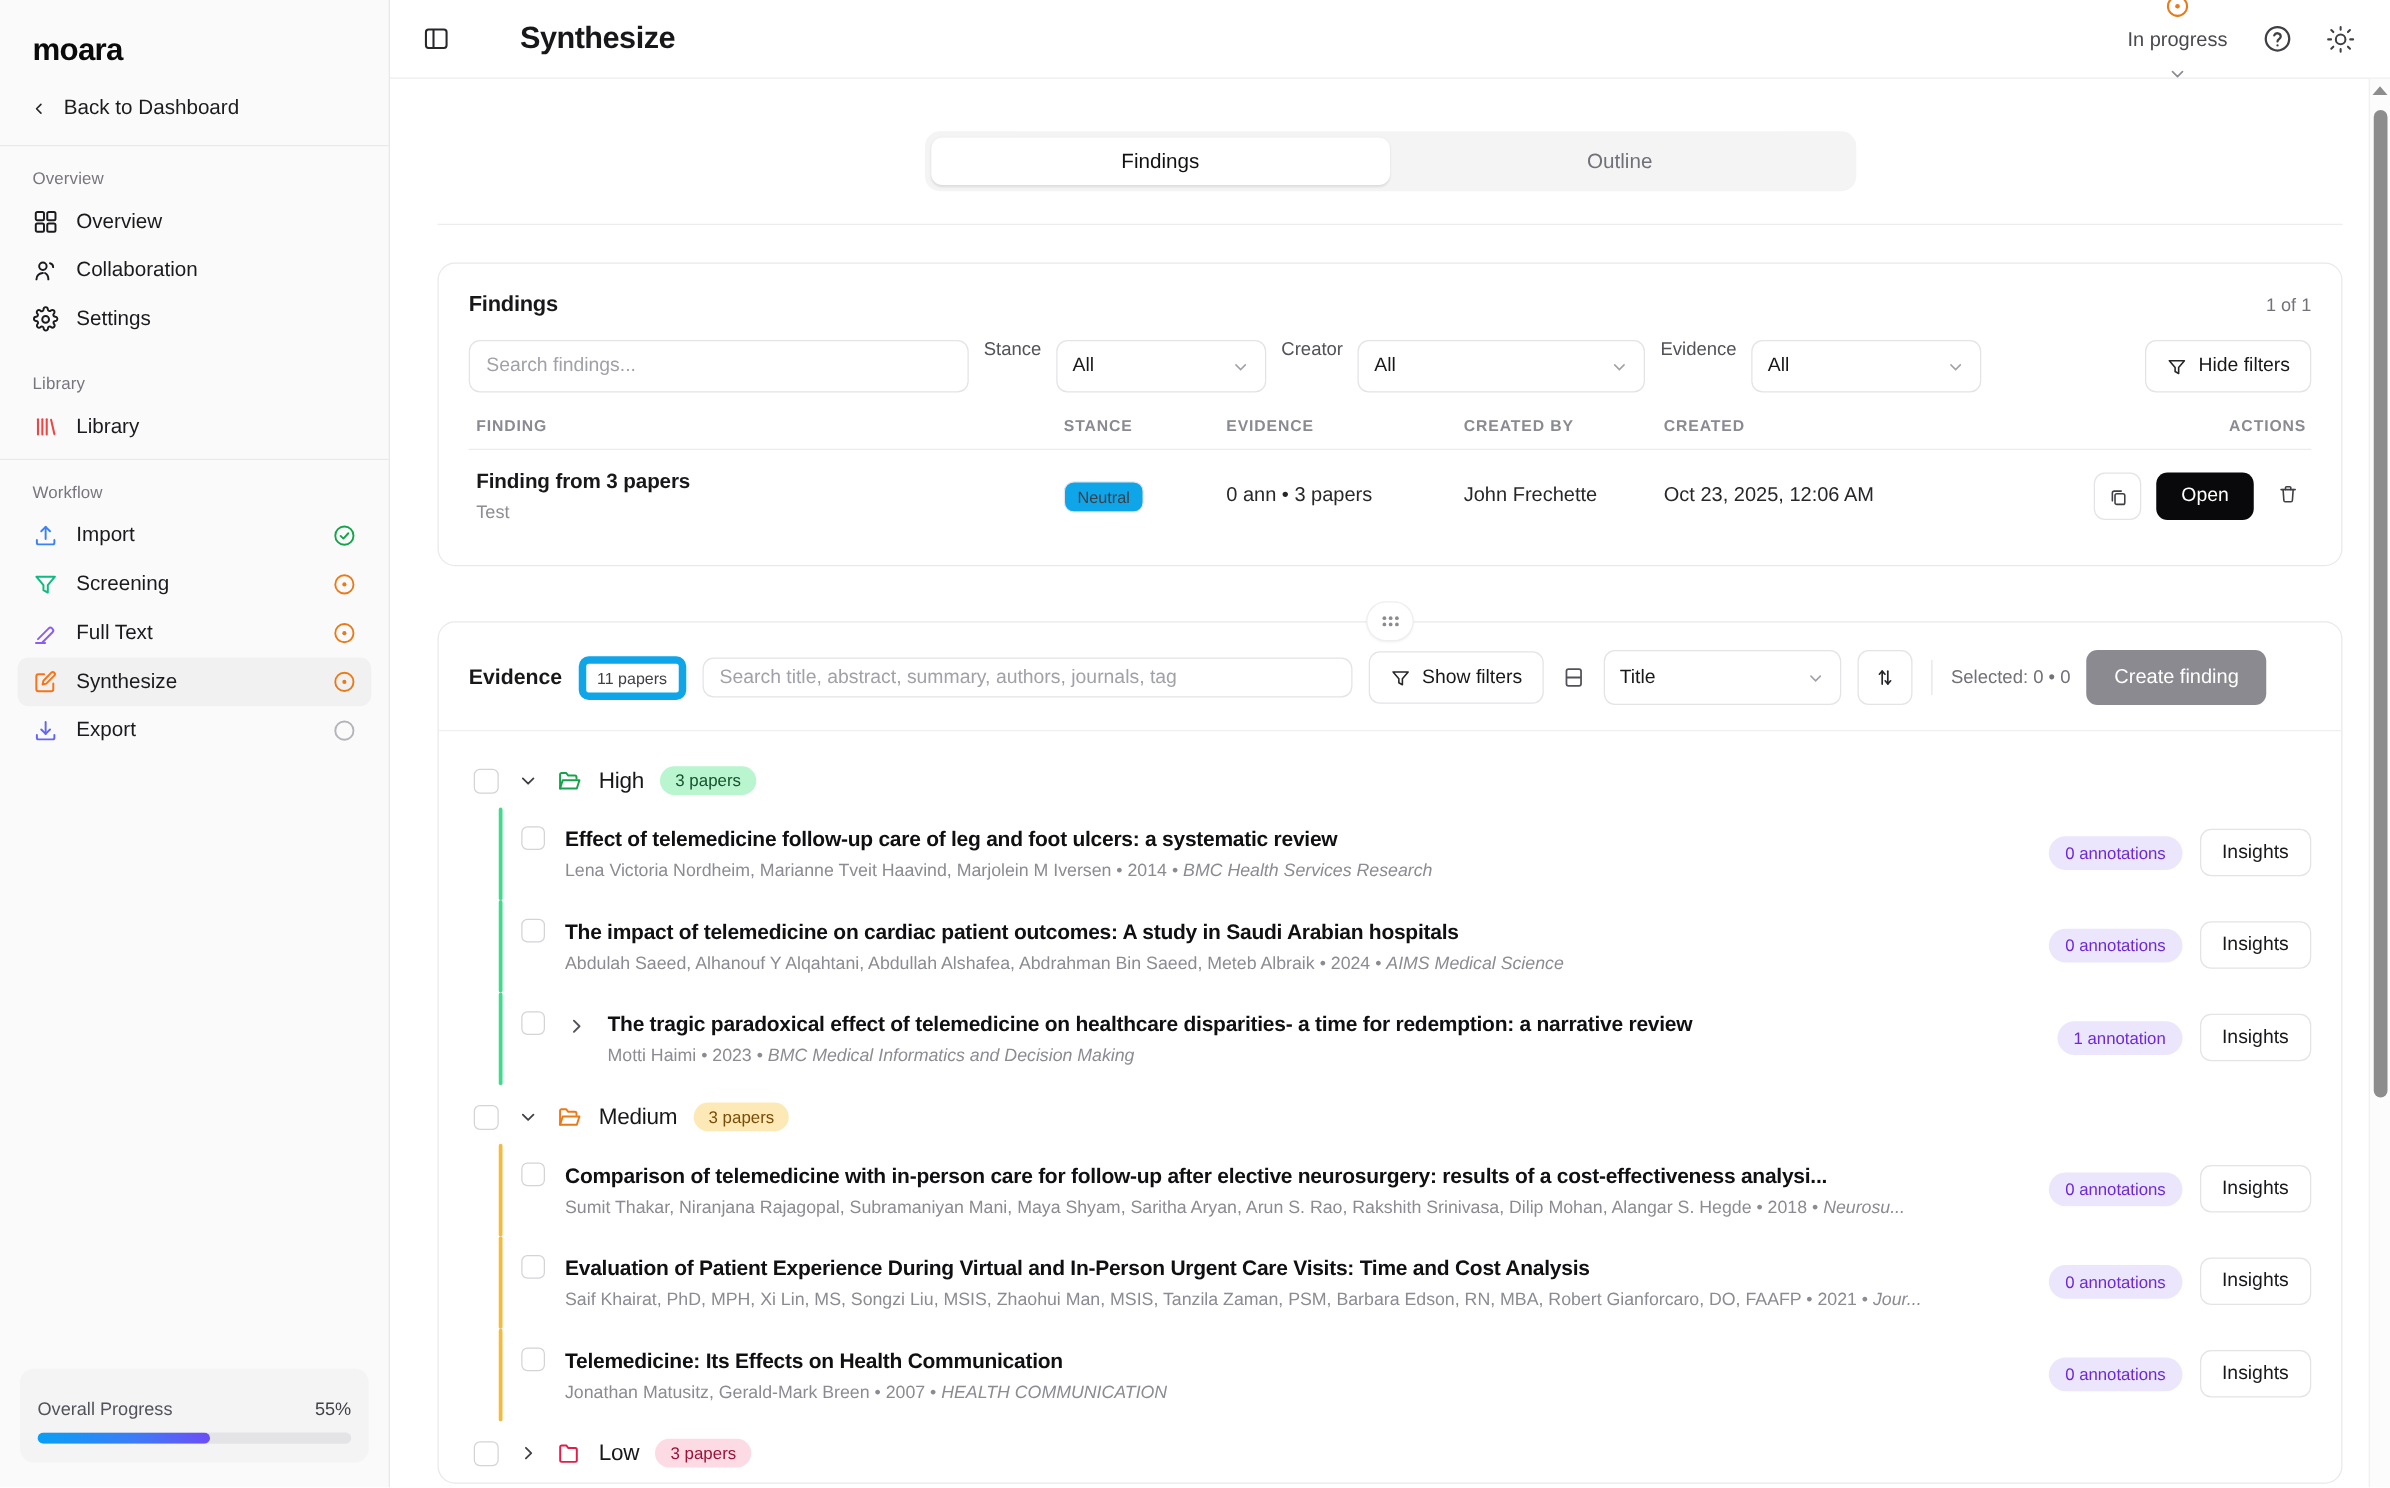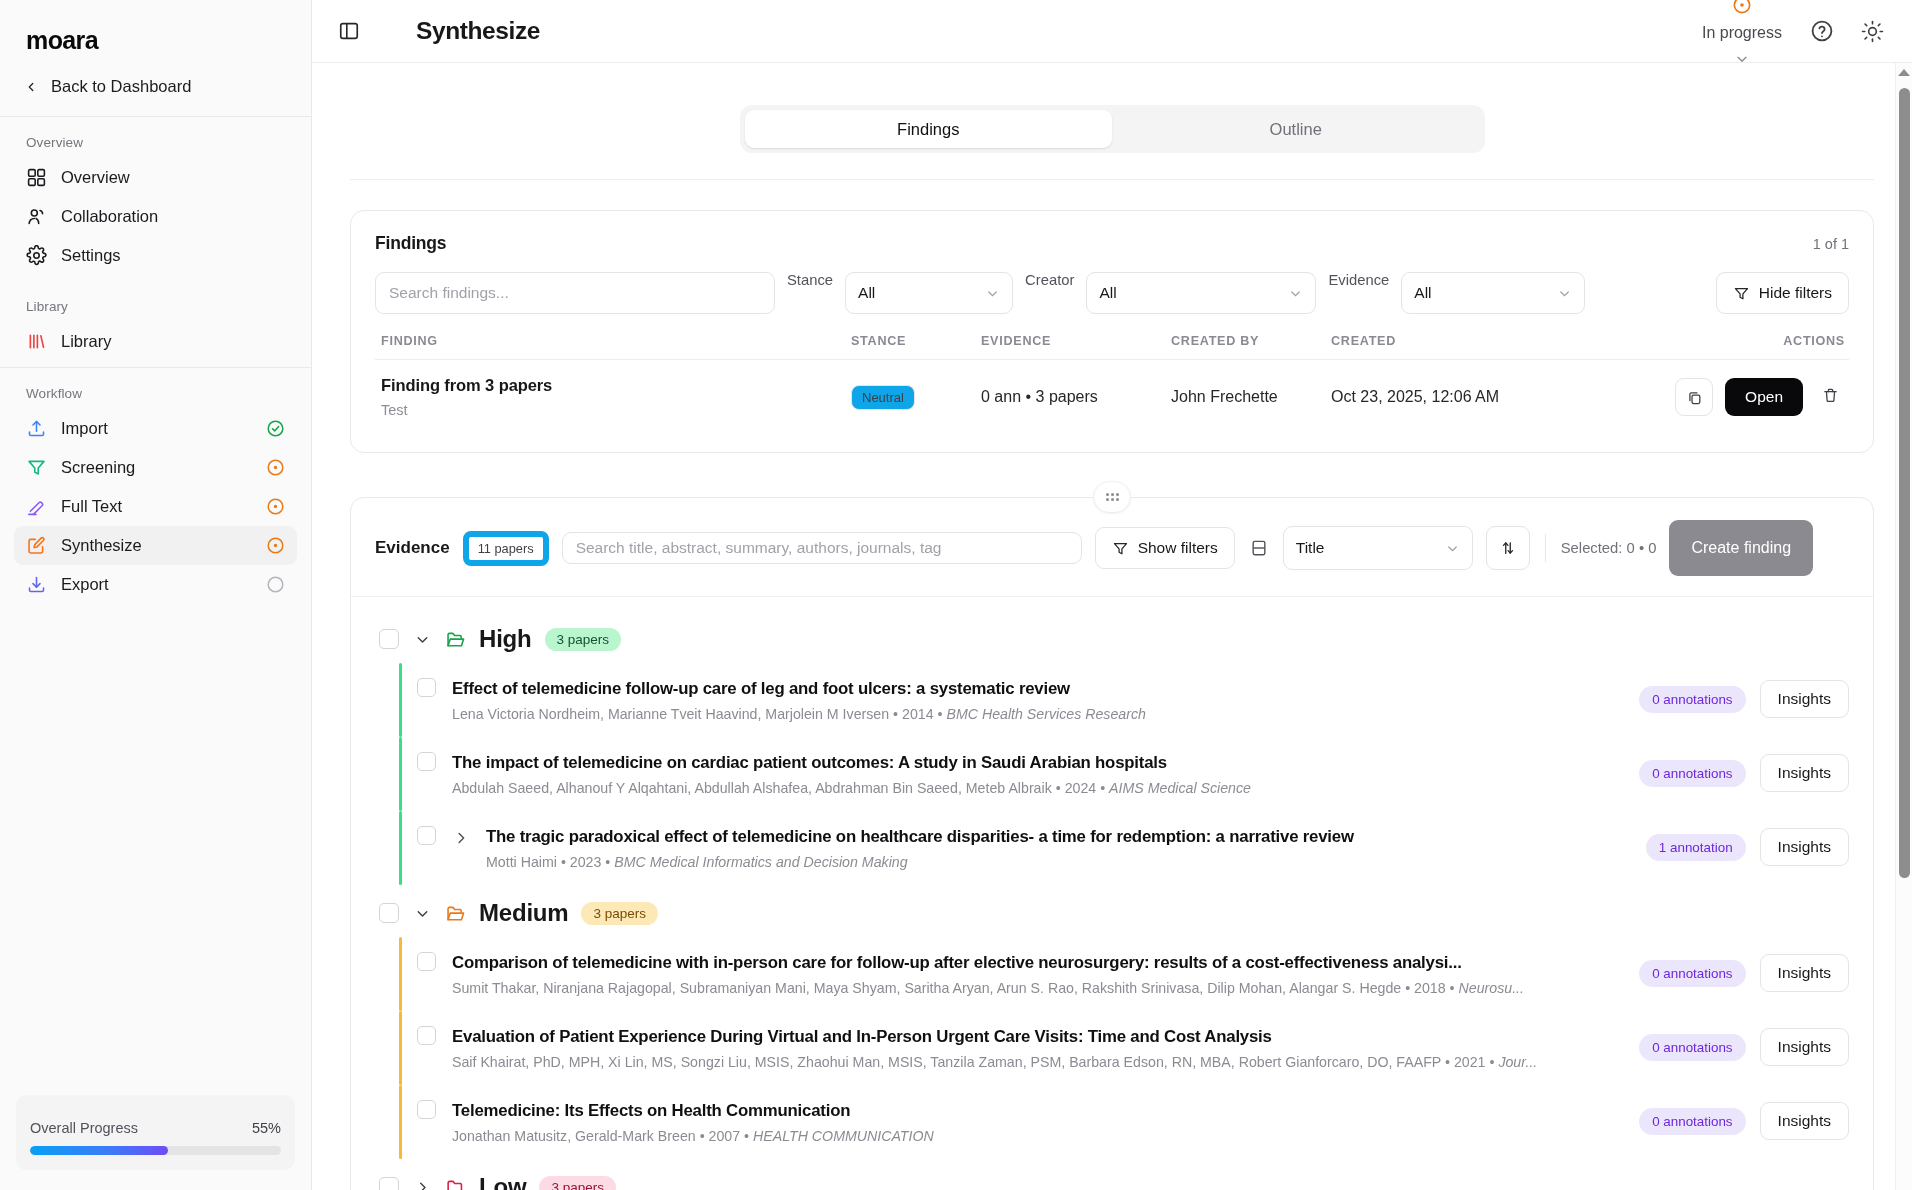--- a/index.html
+++ b/index.html
@@ -143,34 +143,34 @@
   .dots i { width: 3px; height: 3px; background: #8b8b93; border-radius: 50%; display: block; }
   .ev-toolbar { display: flex; align-items: center; gap: 13px; padding: 22px 24px 20px 24px; }
   .ev-title { font-size: 17px; font-weight: 600; }
   .chip { border: 6px solid #0ea5e9; border-radius: 8px; padding: 4px 9px; font-size: 12.8px; color: #3f3f46; }
   .ev-search { flex: 1; max-width: 520px; height: 32px; }
   .view-ico { width: 22px; height: 22px; color: #52525b; display:flex; align-items:center; justify-content:center; }
   .sel-sort { width: 190px; height: 44px; }
   .sort-btn { width: 44px; height: 44px; padding: 0; }
   .vline { width: 1px; height: 28px; background: #e6e6ea; margin: 0 2px; }
   .selected-txt { font-size: 14.8px; color: #71717a; white-space: nowrap; }
-  .create-btn { height: 56px; background: #8a8a90; color: #fff; border: none; border-radius: 9px;
+  .create-btn { height: 44px; background: #8a8a90; color: #fff; border: none; border-radius: 9px;
     padding: 0 22px; font-size: 16px; cursor: pointer; font-family: "Liberation Sans", sans-serif; }
 
   .ev-list { border-top: 1px solid #efeff1; padding: 14px 24px 0 24px; }
   .group-head { display: flex; align-items: center; gap: 13px; padding: 14px 0 10px 4px; }
   .cb {
     width: 20px; height: 20px; border: 1.5px solid #d4d4d8; border-radius: 5px;
     background: #fff; cursor: pointer; flex: none; display: block;
   }
   .cb-sm { width: 19px; height: 19px; }
   .chev-btn { width: 20px; height: 20px; display: flex; align-items: center; justify-content: center;
     cursor: pointer; color: #3f3f46; flex: none; }
   .folder-ico { width: 21px; height: 21px; flex: none; }
-  .group-name { font-size: 24px; font-weight: 700; letter-spacing: -0.2px; }
+  .group-name { font-size: 18px; font-weight: 400; letter-spacing: -0.2px; }
   .pill { border-radius: 99px; padding: 4px 12px; font-size: 13.5px; font-weight: 500; }
   .pill-high { background: #b9f5cf; color: #14532d; }
   .pill-med  { background: #fde9b5; color: #7a4c07; }
   .pill-low  { background: #fcdbe4; color: #9b1239; }
 
   .group-body { padding-left: 24px; }
   .paper-row { display: flex; align-items: flex-start; gap: 16px; padding: 15px 0 15px 18px;
     position: relative; }
   .rail { position: absolute; left: 0; top: 0; bottom: 0; width: 3px; border-radius: 2px; }
   .rail-high { background: #3ddc8a; } .rail-med { background: #f6b93b; }

